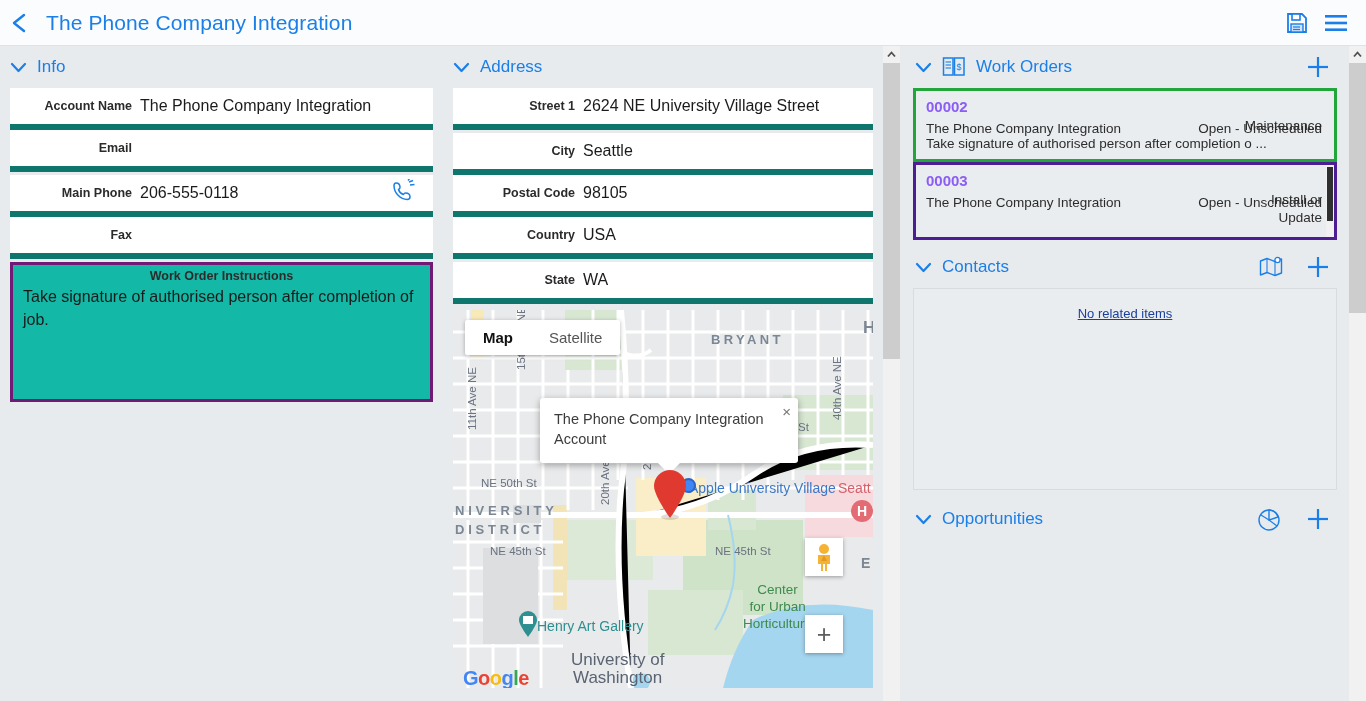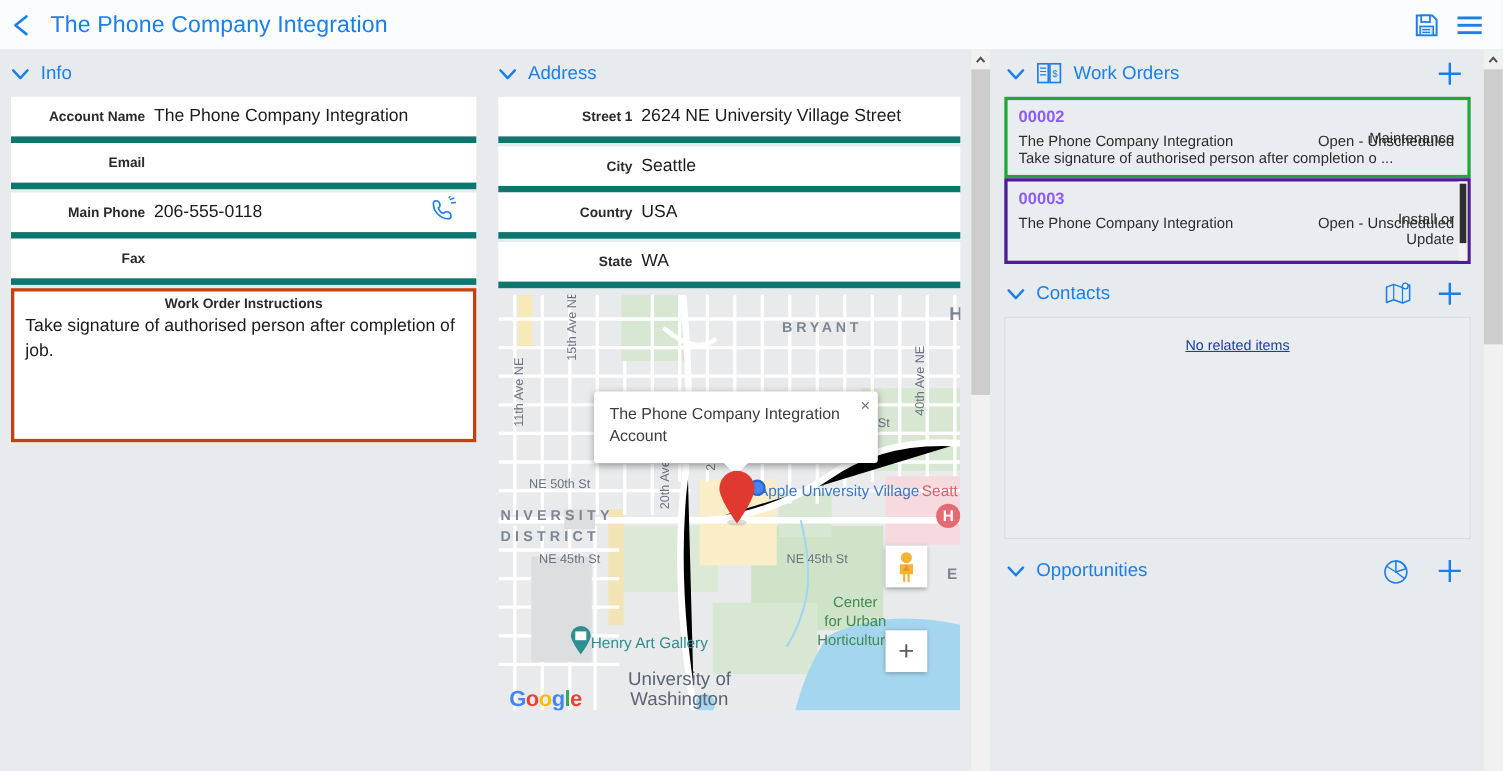--- a/index.html
+++ b/index.html
@@ -86,22 +86,22 @@
   }
   .field-value {
     font-size: 16px; color: #1b1b1b; font-weight: 400;
     white-space: nowrap; overflow: hidden;
   }
   .field-act { position: absolute; right: 16px; top: 50%; transform: translateY(-50%); cursor: pointer; }
 
   
   .instr-box {
     margin: 3px 10px 0 10px;
-    border: 3px solid #c2410c;
-    background: #ffffff;
+    border: 3px solid #701a75;
+    background: #14b8a6;
     height: 140px;
     padding: 4px 10px 6px 10px;
   }
   .instr-label {
     text-align: center; font-size: 12.5px; color: #2b2b2b;
     font-weight: 700; margin-bottom: 2px;
   }
   .instr-text {
     font-size: 16px; color: #1b1b1b; line-height: 1.45;
   }
@@ -329,20 +329,24 @@
     </div>
 
     <div class="fieldlist">
       <div class="field-row">
         <div class="field-label">Street 1</div>
         <div class="field-value">2624 NE University Village Street</div>
       </div>
       <div class="field-row gap">
         <div class="field-label">City</div>
         <div class="field-value">Seattle</div>
+      </div>
+      <div class="field-row">
+        <div class="field-label">Postal Code</div>
+        <div class="field-value">98105</div>
       </div>
       <div class="field-row">
         <div class="field-label">Country</div>
         <div class="field-value">USA</div>
       </div>
       <div class="field-row gap">
         <div class="field-label">State</div>
         <div class="field-value">WA</div>
       </div>
     </div>
@@ -445,20 +449,24 @@
       <span class="maplabel lbl-poi-green" style="left:290px; top:272px;">Center<br>for Urban<br>Horticulture</span>
       <span class="maplabel lbl-h" style="left:362px; top:245px; font-size:14px;">L</span>
       <span class="maplabel lbl-h" style="left:408px; top:245px; font-size:14px;">E l</span>
 
       <svg style="position:absolute; left:64px; top:300px;" width="22" height="28" viewBox="0 0 22 28">
         <path d="M11 27 C11 27 2 15 2 10 A9 9 0 0 1 20 10 C20 15 11 27 11 27z" fill="#2e8f90"></path>
         <rect x="6" y="6" width="10" height="8" fill="#fff"></rect>
       </svg>
       <div class="hosp" style="left:398px; top:190px;">H</div>
 
+      <div class="maptype">
+        <div class="active">Map</div>
+        <div>Satellite</div>
+      </div>
 
       <div class="infowin">
         <span class="close">×</span>
         <span>The Phone Company Integration Account</span>
       </div>
 
       <div class="marker-blue-dot"></div>
       <svg class="marker-red" viewBox="0 0 38 50">
         <ellipse cx="19" cy="47" rx="9" ry="3" fill="#00000022"></ellipse>
         <path d="M19 48 C19 48 3 26 3 16 A16 16 0 0 1 35 16 C35 26 19 48 19 48z" fill="#e03a30"></path>

